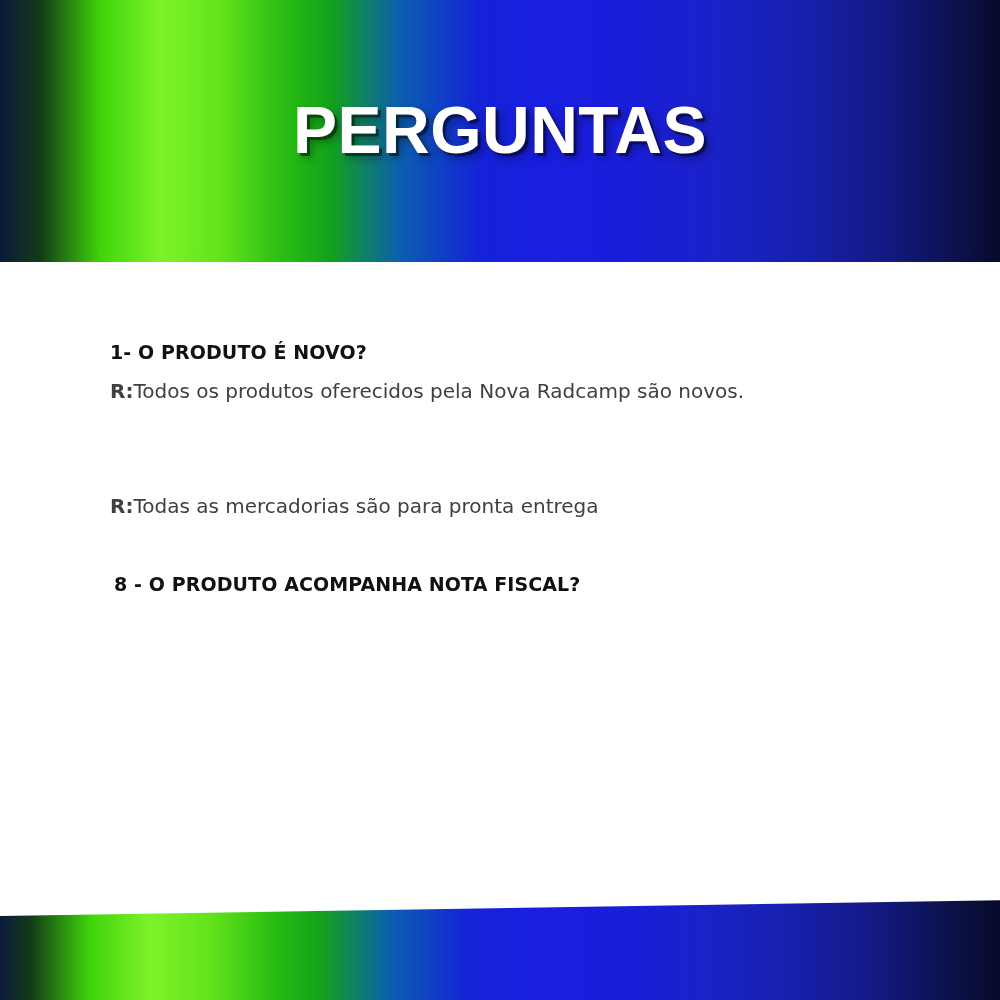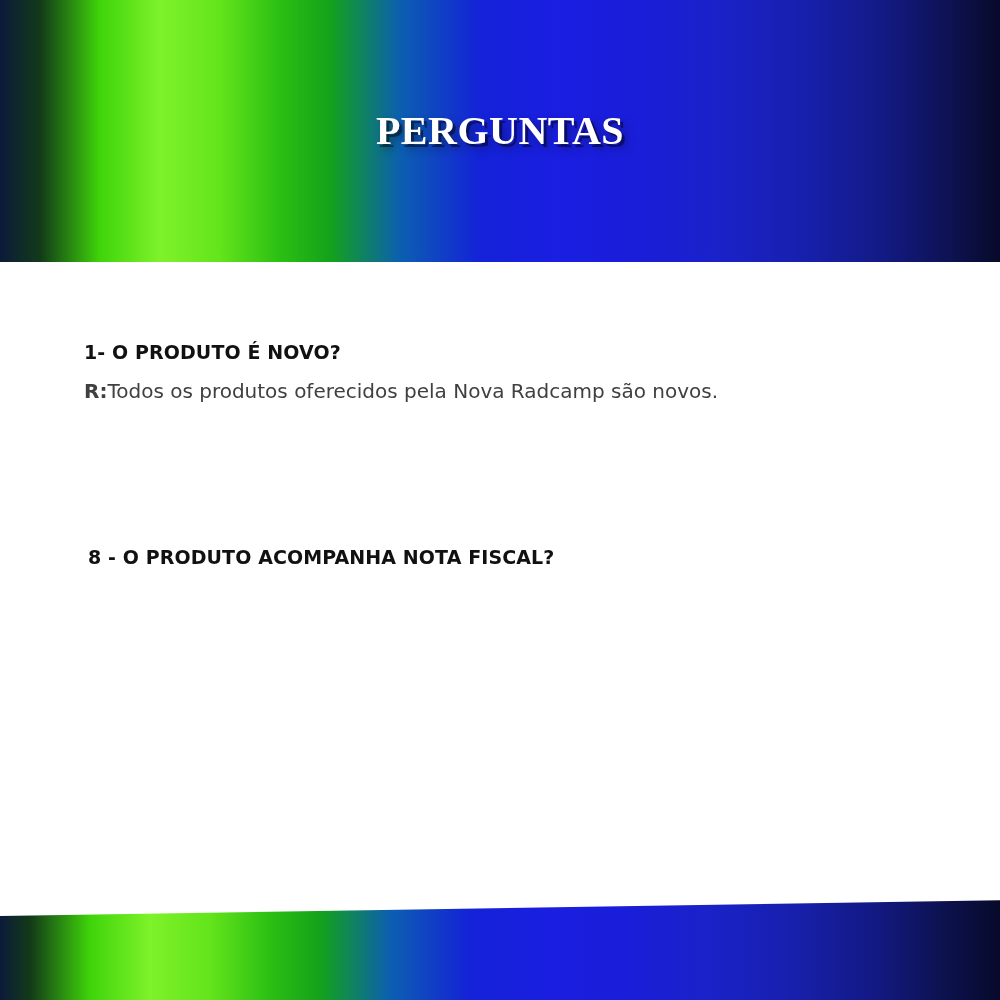--- a/index.html
+++ b/index.html
@@ -84,44 +84,45 @@
     background: #ffffff;
     transform-origin: left top;
     transform: skewY(-0.9deg);
   }
 
   .banner-title {
     position: relative;
     text-align: center;
     color: #ffffff;
     font-weight: 800;
-    font-size: 40px;
+    font-size: 66px;
     line-height: 1.12;
     letter-spacing: 0.5px;
     text-transform: uppercase;
     text-shadow:
        3px 3px 0 rgba(0,0,0,0.45),
        5px 5px 9px rgba(0,0,0,0.35);
     padding: 0 40px;
-    font-family: Liberation Serif, serif;
+    font-family: Liberation Sans, sans-serif;
   }
   .banner-title .line {
     display: block;
   }
 
   
   .faq {
     position: absolute;
     left: 84px;
     top: 340px;
     width: 718px;
   }
 
   .faq-item {
     margin-bottom: 0;
+    margin-left: 26px;
   }
 
   .q {
     font-weight: 700;
     font-size: 19px;
     line-height: 1.35;
     color: #111111;
     letter-spacing: 0.1px;
     margin: 0 0 12px 0;
   }
@@ -165,20 +166,21 @@
 
     <div class="faq-item">
       <p class="q">1- O PRODUTO É NOVO?</p>
       <p class="a"><span class="r">R:</span><span>Todos os produtos oferecidos pela Nova Radcamp são novos.</span></p>
     </div>
 
     <div class="gap-1"></div>
 
     <div class="faq-item">
       <div class="gap-2"></div>
+      <p class="a left"><span class="r">R:</span><span>Todas as mercadorias são para pronta entrega</span></p>
     </div>
 
     <div class="gap-3"></div>
 
     <div class="faq-item">
       <p class="q q-indent">8 - O PRODUTO ACOMPANHA NOTA FISCAL?</p>
       <div class="gap-4"></div>
     </div>
 
   </div>

